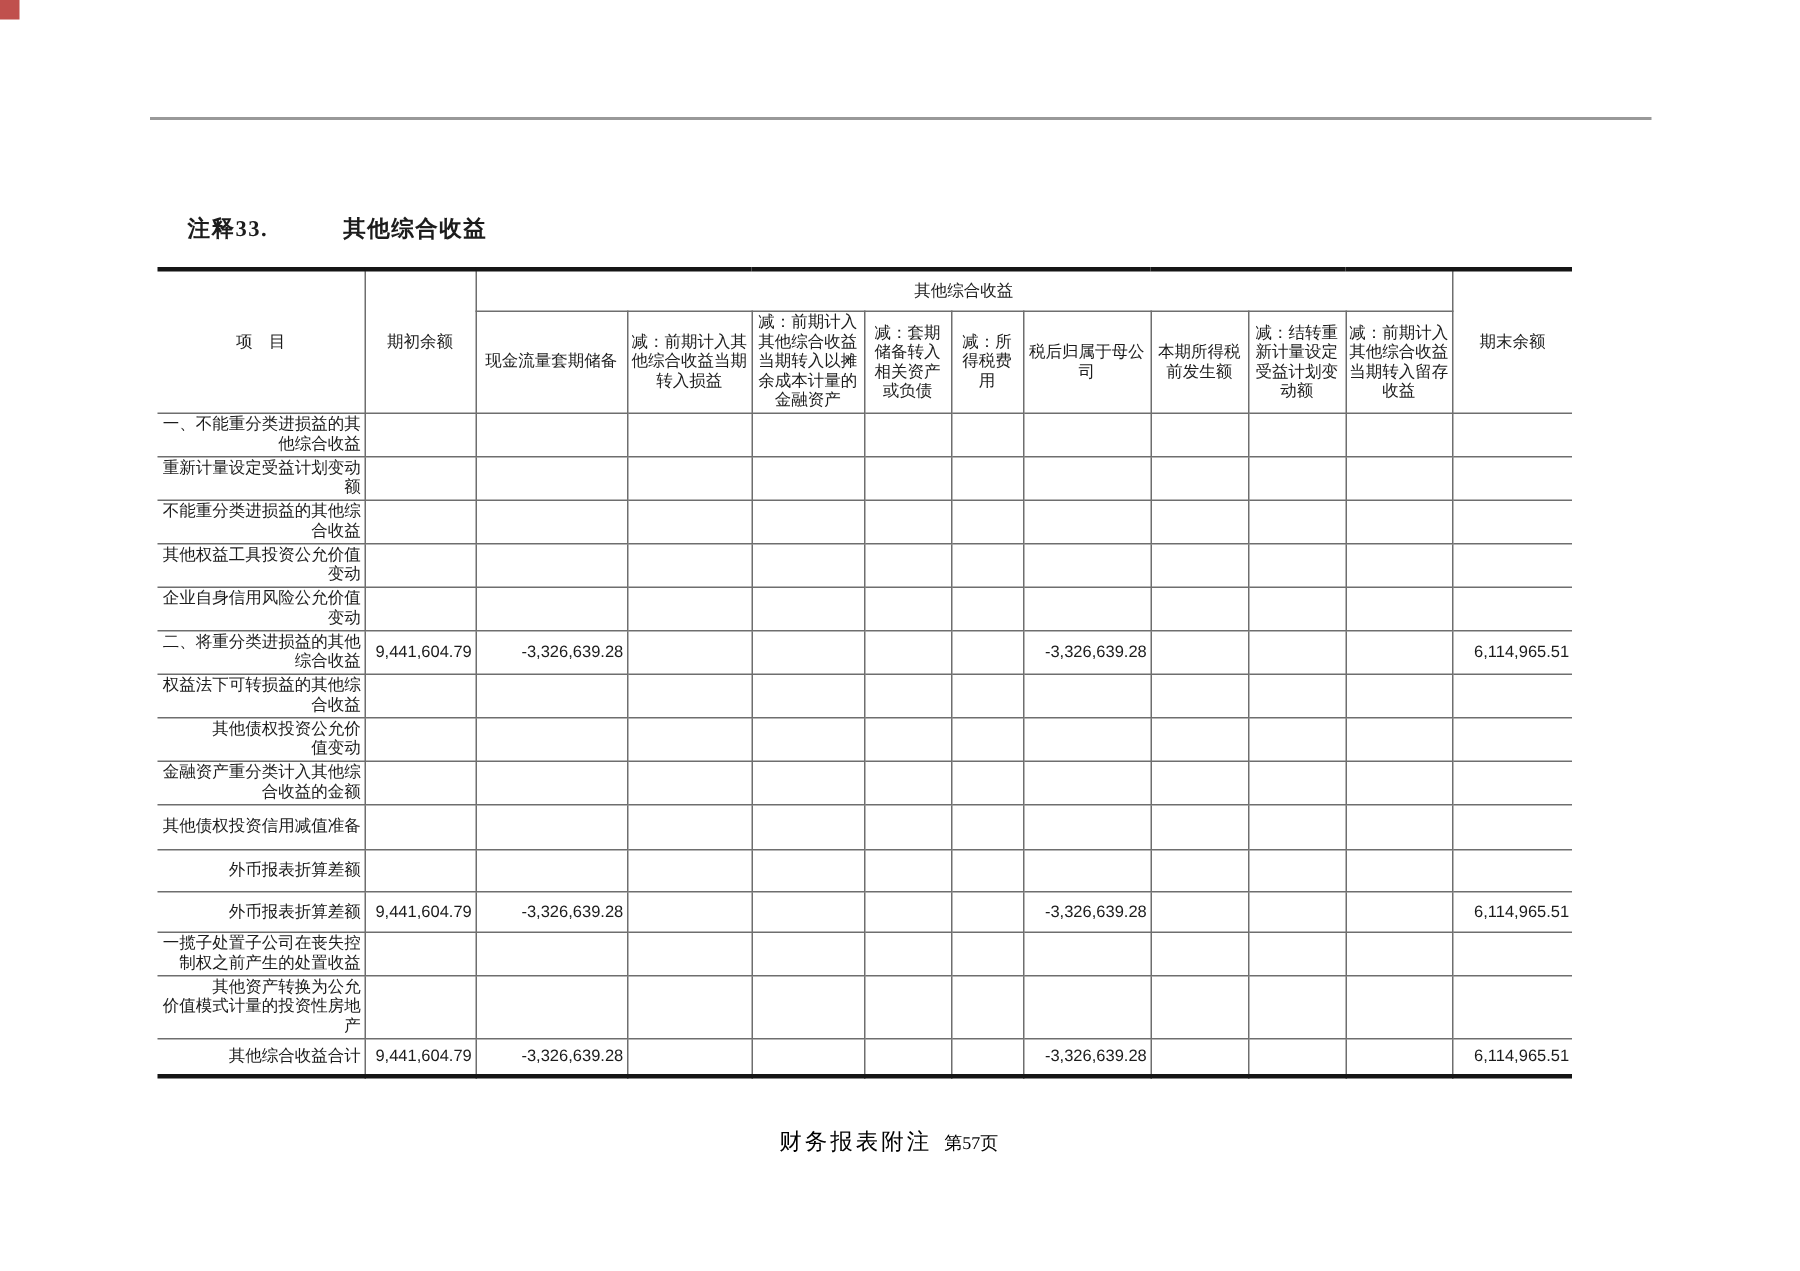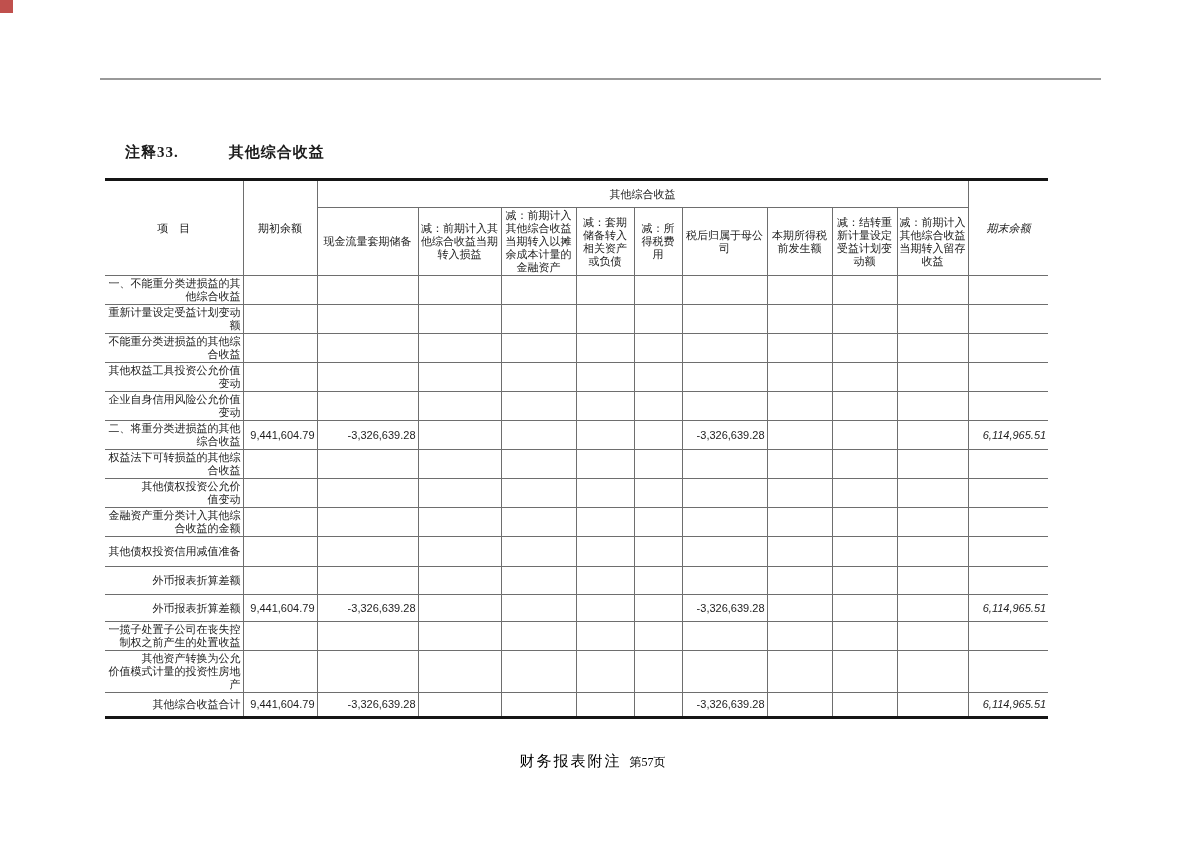--- a/index.html
+++ b/index.html
@@ -30,21 +30,21 @@
   .oci-table th,.oci-table td{
     border:1px solid #6e6e6e;
     font-weight:normal;font-size:11px;line-height:13px;
     padding:1px 2px;vertical-align:middle;
     overflow:hidden;
   }
   .oci-table thead th{text-align:center;}
   .hrow-a > *{height:24px;}
   .hrow-b > *{height:62px;}
   .edge-l{border-left:none !important;}
-  .edge-r{border-right:none !important;font-style:italic;}
+  .edge-r{border-right:none !important;}
   tbody th.lbl{text-align:right;padding-left:2px;}
   tbody th.lbl.indent{text-indent:30px;}
   tbody td{
     text-align:right;padding-right:5px;
     font-family:"Liberation Sans","DejaVu Sans",sans-serif;font-size:11px;
   }
   tr.h27 > *{height:27px;}
   tr.h25 > *{height:25px;}
   tr.h24 > *{height:24px;}
   tr.h21 > *{height:21px;}

